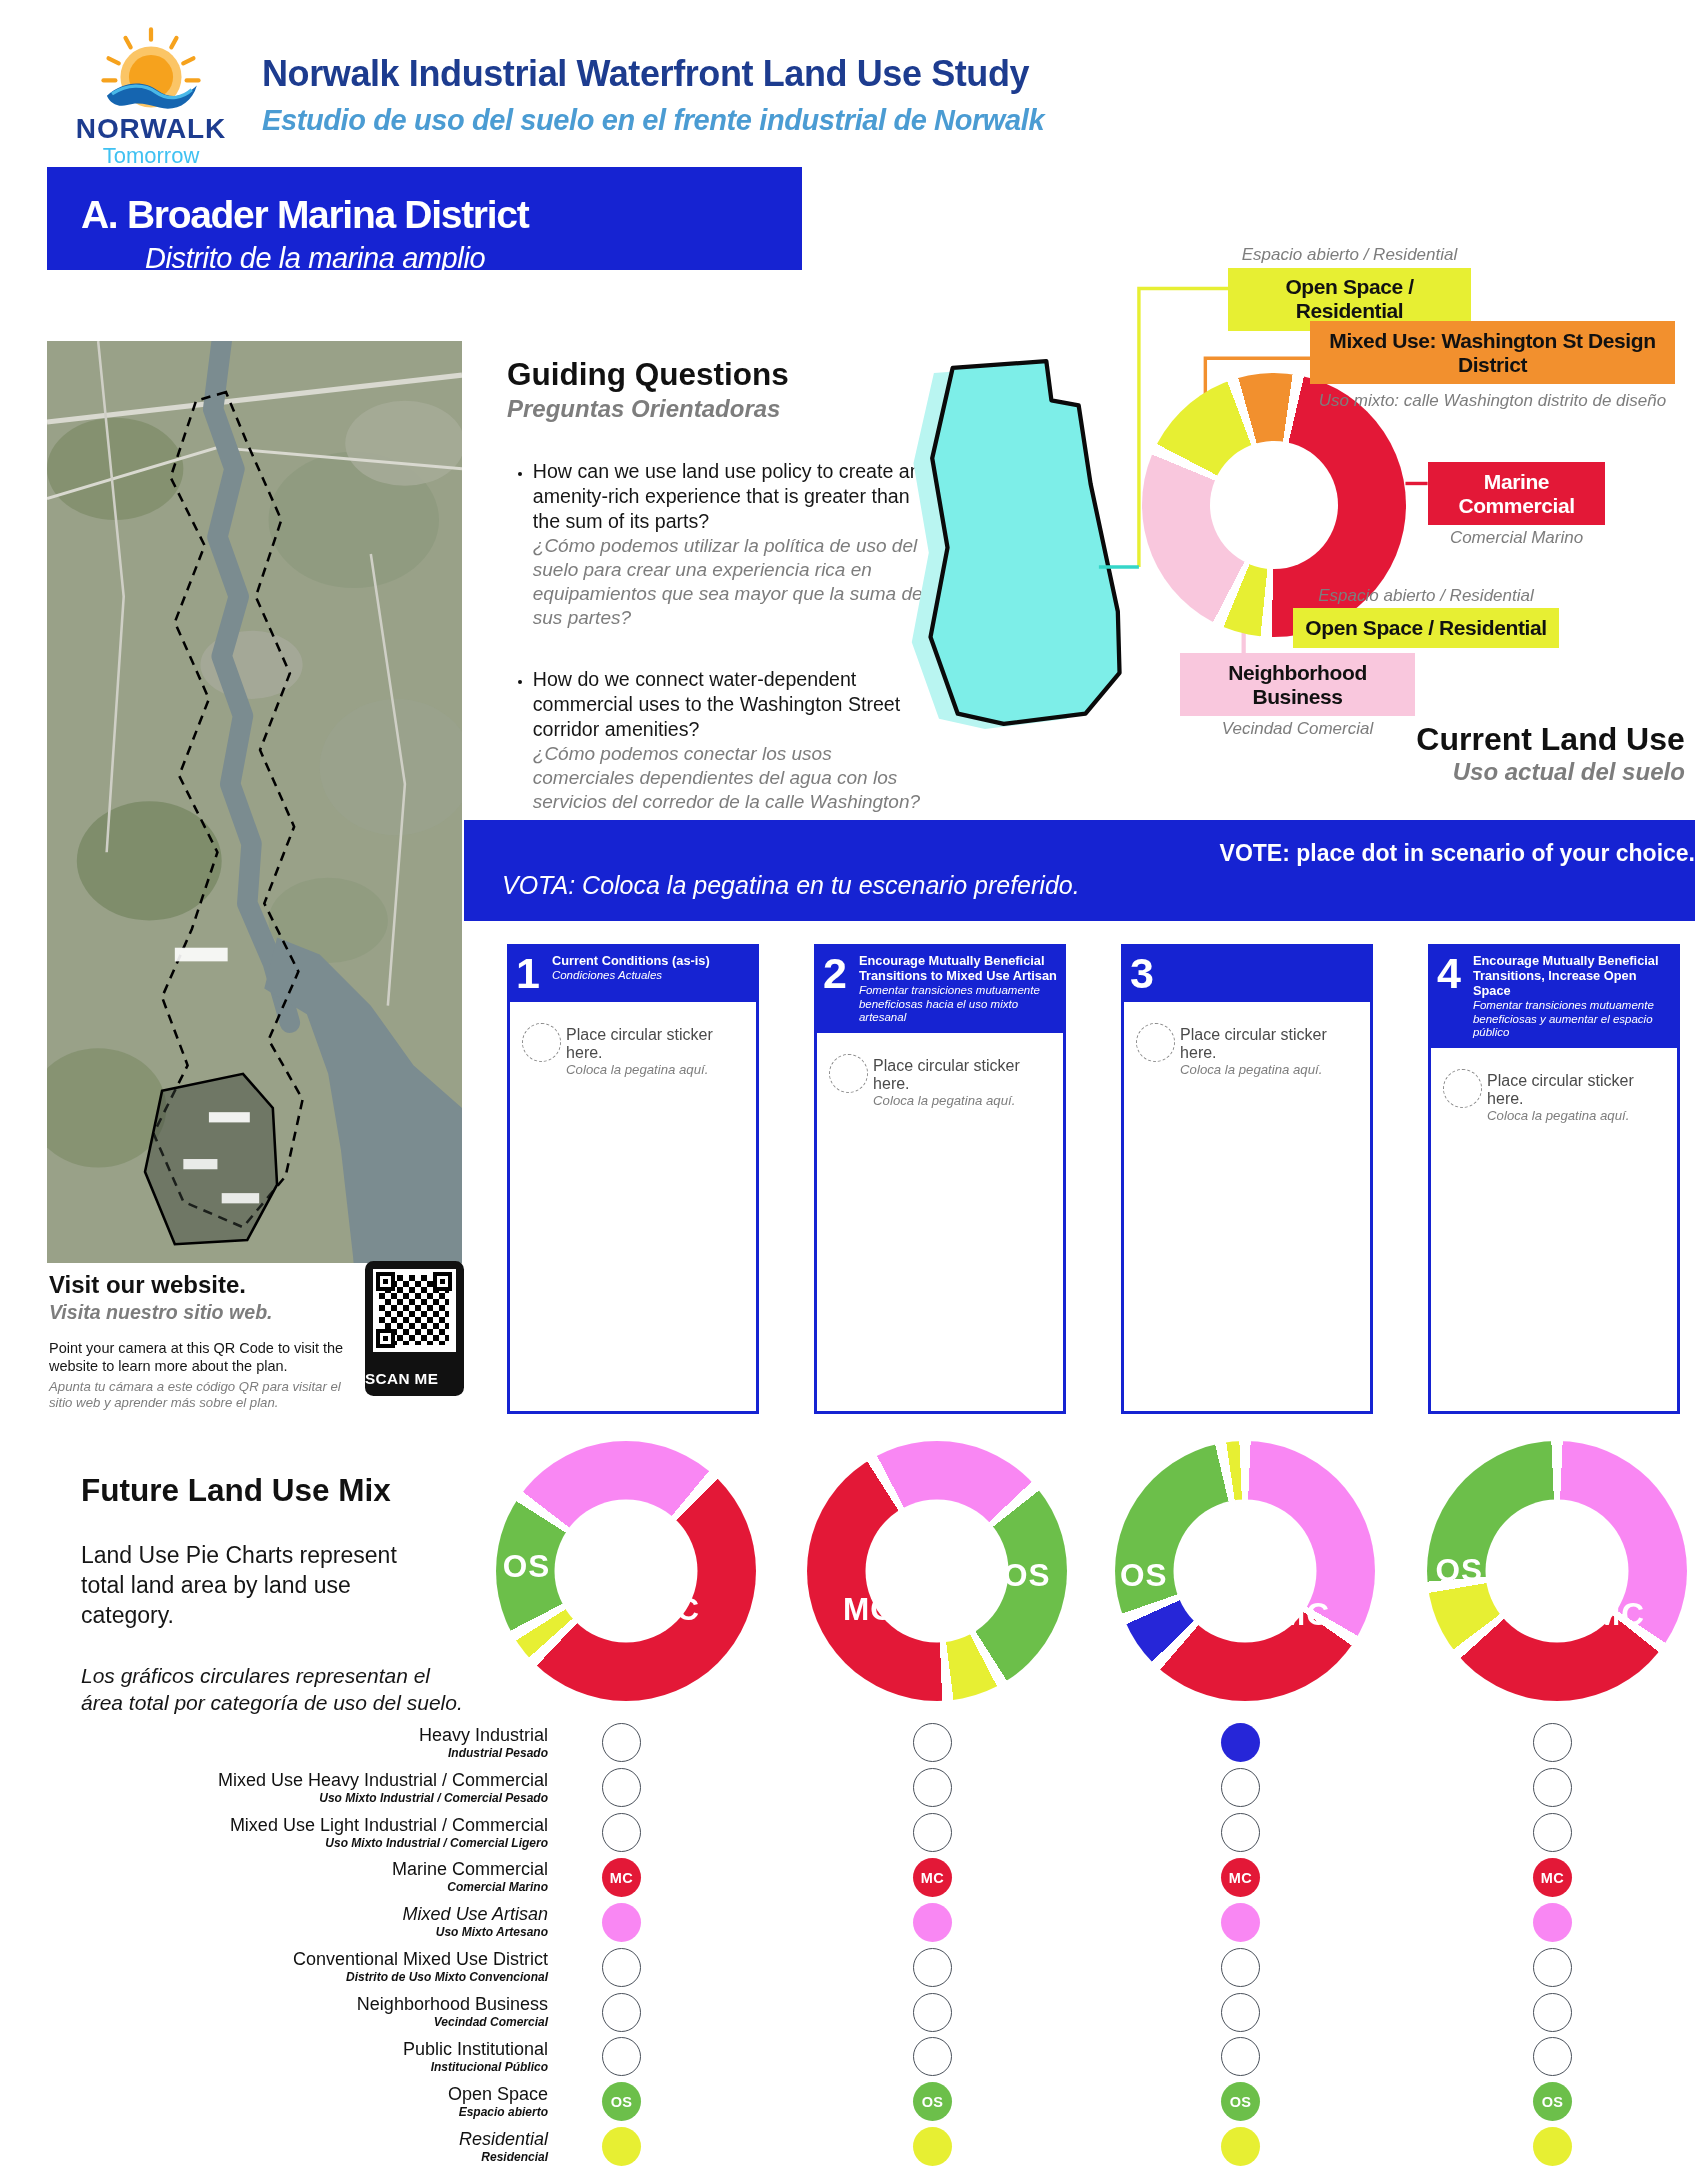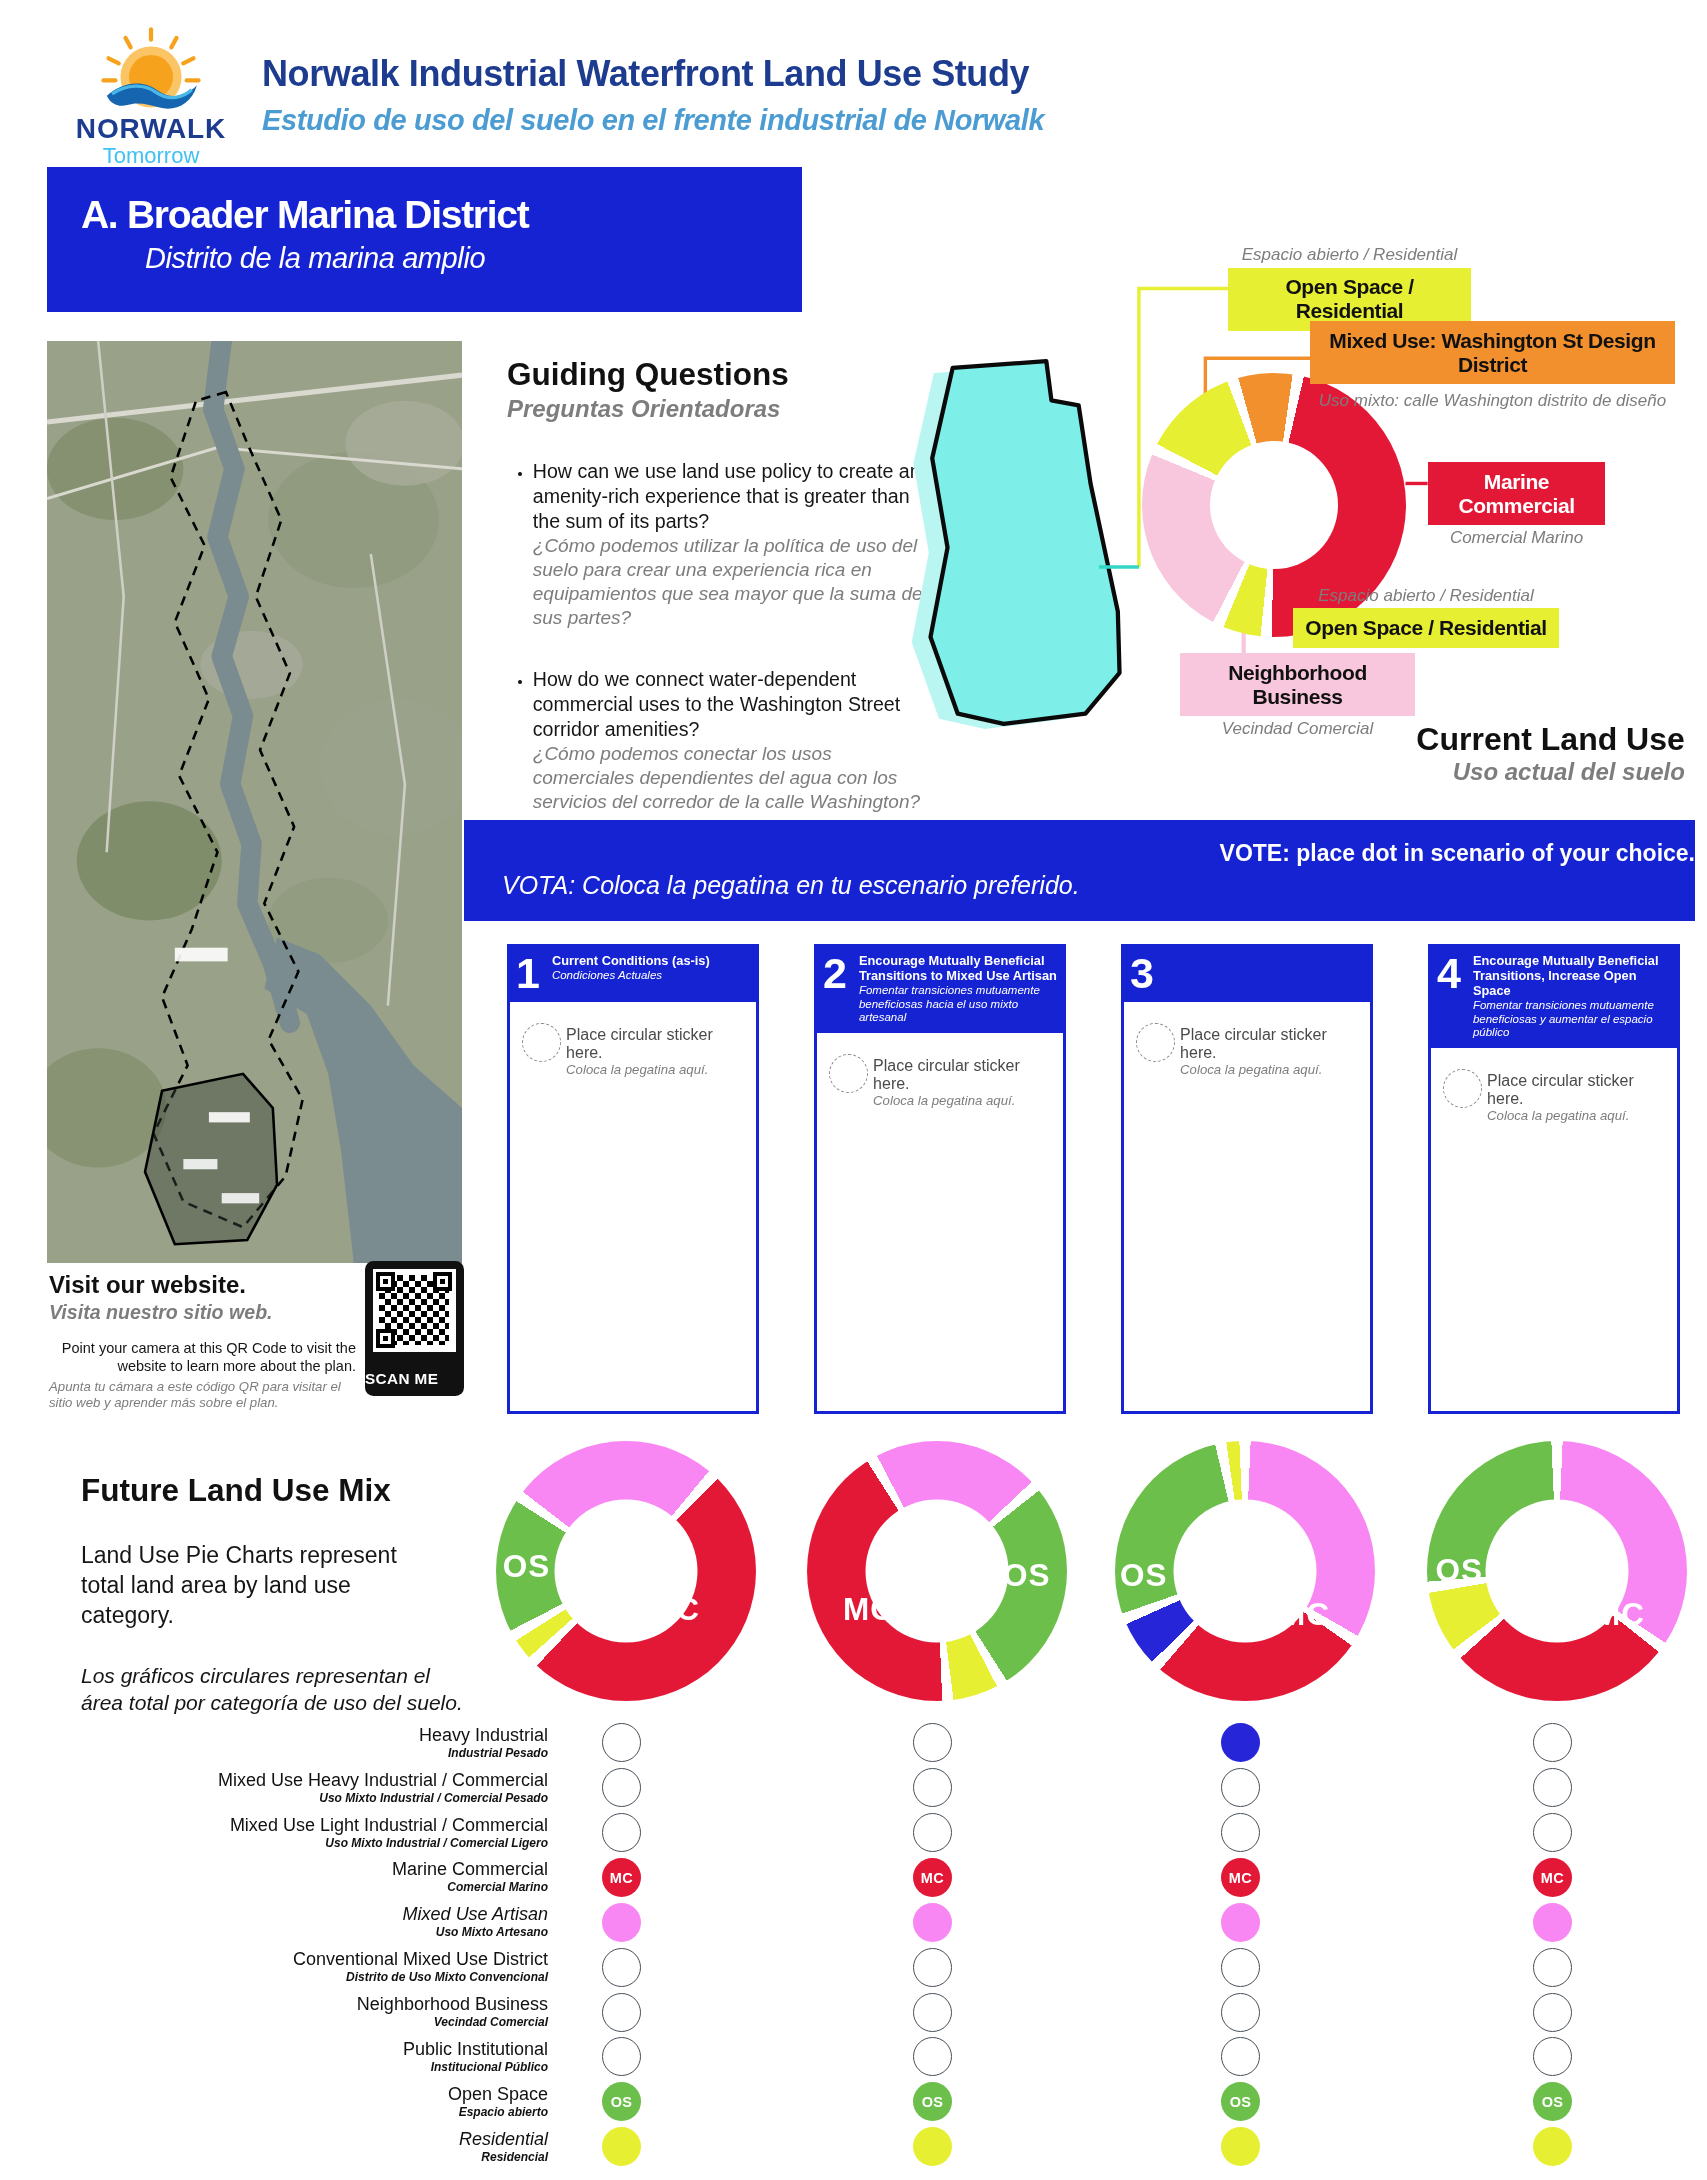--- a/index.html
+++ b/index.html
@@ -10,21 +10,21 @@
   .abs{position:absolute;}
 
   
   #brand{left:51px;top:24px;width:200px;height:149px;text-align:center;}
   #brand .logo-top{font-size:28px;font-weight:bold;color:#1d3c8f;letter-spacing:0.9px;margin-top:-3.4px;}
   #brand .logo-bottom{font-size:22px;color:#3fc1f2;margin-top:-1.7px;}
   #head-title{left:262px;top:53px;font-size:36px;font-weight:bold;color:#1d3c8f;letter-spacing:-0.4px;}
   #head-sub{left:262px;top:104px;font-size:29px;font-style:italic;color:#4b9cd3;font-weight:bold;letter-spacing:-0.4px;}
 
   
-  #banner{left:47px;top:167px;width:755px;height:145px;background:#1623d2;}
+  #banner{left:47px;top:167px;width:755px;height:103px;background:#1623d2;}
   #banner .t{margin:25.6px 0 0 34px;font-size:39px;font-weight:bold;color:#fff;letter-spacing:-1.3px;}
   #banner .s{margin:5.1px 0 0 98px;font-size:29px;font-style:italic;color:#fff;letter-spacing:-0.4px;}
 
   
   #map{left:47px;top:341px;width:415px;height:922px;}
 
   
   #guiding{left:507px;top:356px;width:430px;}
   #guiding h2{margin:0;font-size:31.5px;font-weight:bold;color:#111;}
   #guiding h3{margin:1.7px 0 0 0;font-size:24px;font-weight:bold;font-style:italic;color:#7d7d7d;}
@@ -72,21 +72,21 @@
   .sticker-row{display:flex;align-items:flex-start;}
   .sticker-circle{width:37px;height:37px;border:1.7px dashed #8a8a8a;border-radius:50%;flex:none;}
   .sticker-texts{margin-left:5.1px;margin-top:2.6px;}
   .sticker-en{font-size:16px;color:#4a4a4a;}
   .sticker-es{font-size:13.2px;font-style:italic;color:#7d7d7d;}
 
   
   #website{left:49px;top:1271px;width:307px;}
   #website .t{font-size:24px;font-weight:bold;color:#111;}
   #website .s{font-size:19.6px;font-weight:bold;font-style:italic;color:#7d7d7d;margin-top:1.7px;}
-  #website .b{font-size:14.5px;color:#161616;margin-top:15.3px;line-height:1.25;text-align:right;}
+  #website .b{font-size:14.5px;color:#161616;margin-top:15.3px;line-height:1.25;}
   #website .be{font-size:13.2px;font-style:italic;color:#7d7d7d;margin-top:3.4px;line-height:1.25;}
   #qr{left:365px;top:1261px;width:99px;height:135px;background:#111;border-radius:8.5px;padding:0;}
   #qr .q-inner{position:absolute;left:7.7px;top:7.7px;width:83px;height:83px;background:#fff;}
   #qr .q-noise{position:absolute;left:6.8px;top:6.8px;width:70px;height:70px;
      background:
        conic-gradient(#000 25%, #fff 0 50%, #000 0 75%, #fff 0) 0 0 / 12px 12px;}
   #qr .finder{position:absolute;width:19px;height:19px;border:4.3px solid #000;background:#fff;box-sizing:border-box;}
   #qr .finder::after{content:"";position:absolute;left:2.6px;top:2.6px;width:5.1px;height:5.1px;background:#000;}
   #qr .f1{left:3.4px;top:3.4px;} #qr .f2{right:3.4px;top:3.4px;} #qr .f3{left:3.4px;bottom:3.4px;}
   #qr .q-label{position:absolute;left:0;right:0;bottom:8.5px;text-align:left;color:#fff;font-weight:bold;font-size:15.3px;letter-spacing:0.4px;}

